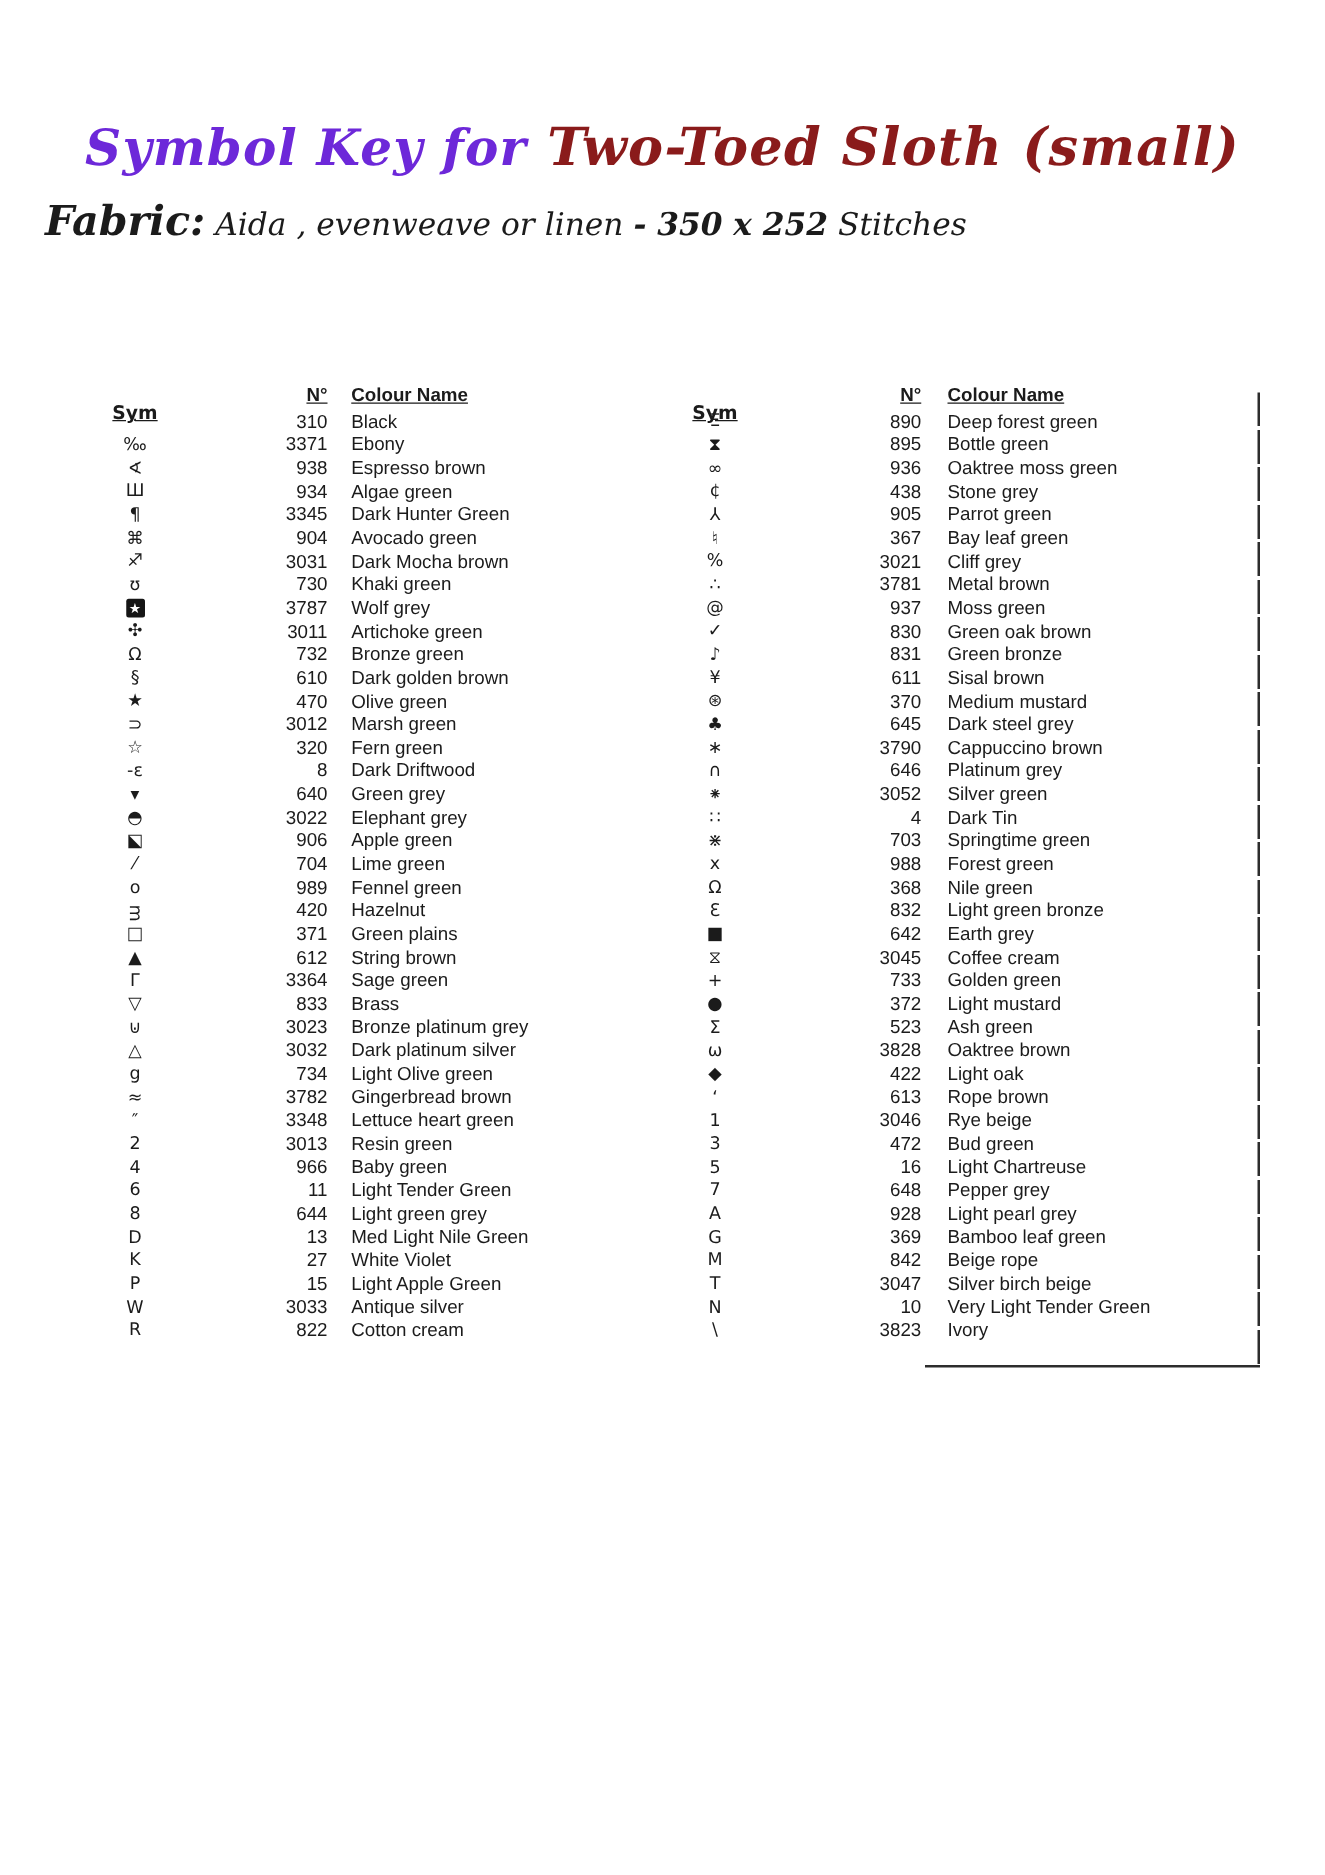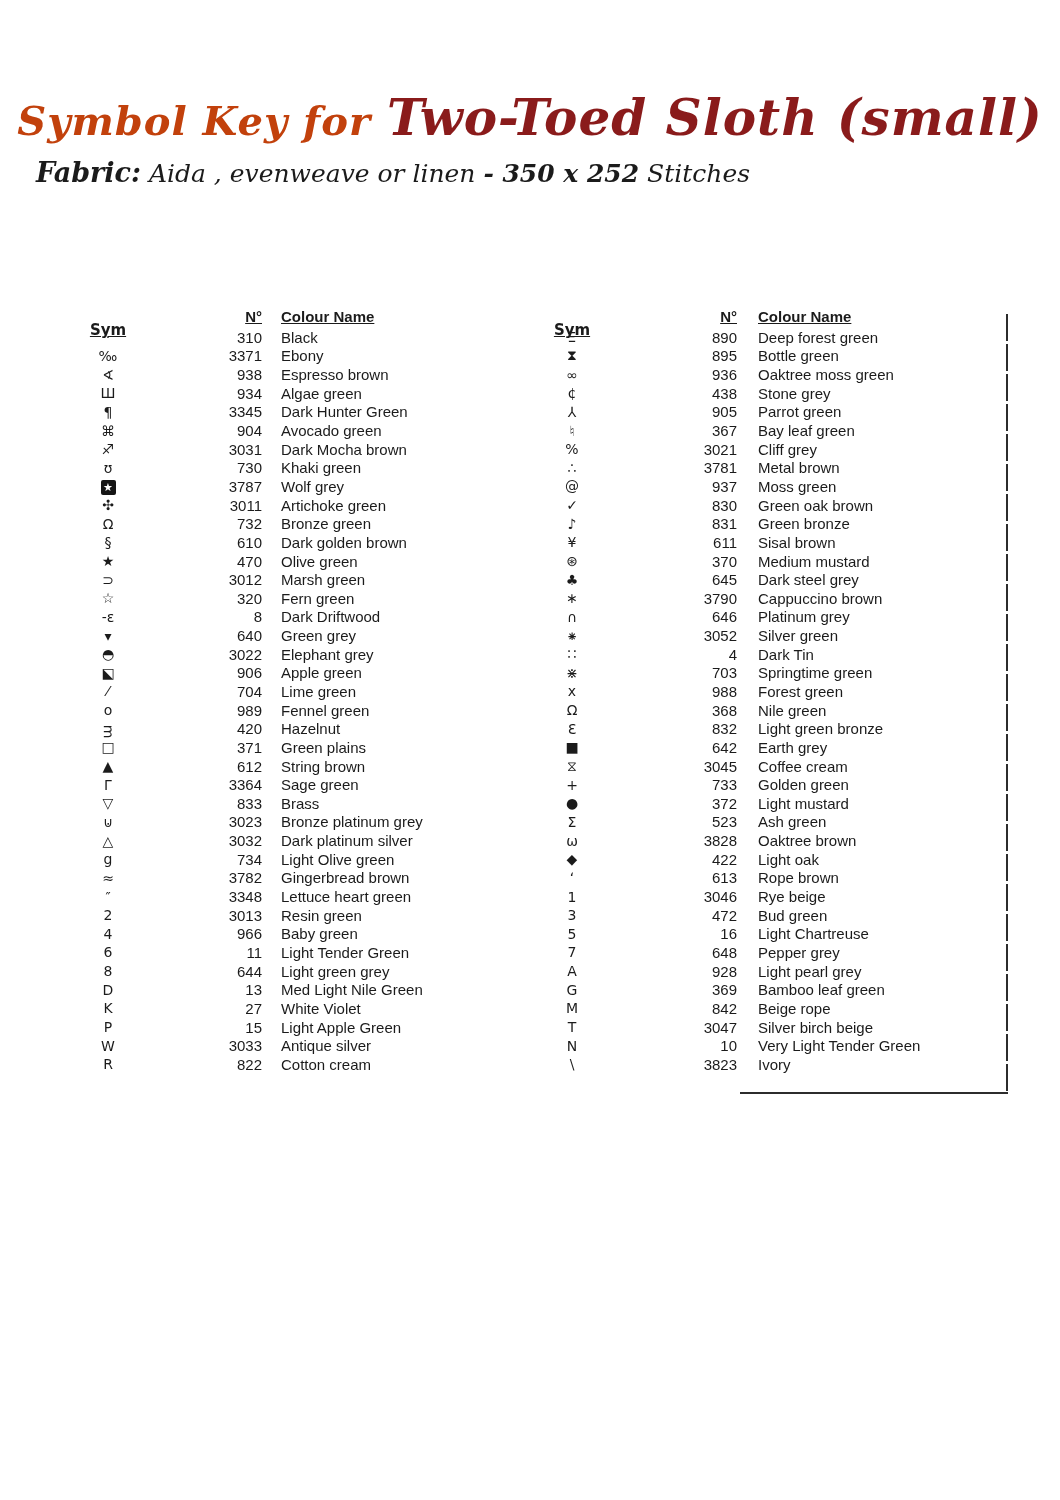--- a/index.html
+++ b/index.html
@@ -7,29 +7,29 @@
     width:1060px;height:1500px;position:relative;background:#ffffff;
     font-family:"Liberation Sans", sans-serif;color:#1b1b1b;overflow:hidden;
   }
   .b{font-weight:bold;}
   
   .title{
     position:absolute;top:90px;left:0;width:100%;text-align:center;
     font-family:"DejaVu Serif", serif;font-style:italic;font-weight:bold;
     white-space:nowrap;line-height:56px;
   }
-  .title .t-black{font-size:40px;color:#c2410c;letter-spacing:1px;}
-  .title .t-red{font-size:50px;color:#8a1b1b;margin-left:16px;letter-spacing:1px;}
+  .title .t-black{font-size:40px;color:#6d28d9;letter-spacing:1px;}
+  .title .t-red{font-size:42px;color:#8a1b1b;margin-left:16px;letter-spacing:1px;}
   
   .fabric-line{
     position:absolute;top:157px;left:36px;
     font-family:"DejaVu Serif", serif;font-style:italic;font-size:25px;
     white-space:nowrap;
   }
-  .fabric-line .fab-label{font-size:27px;}
+  .fabric-line .fab-label{font-size:33px;}
   .size-lines{
     position:absolute;top:191px;right:60px;text-align:right;
     font-family:"DejaVu Serif", serif;font-style:italic;font-size:25px;
     line-height:31px;white-space:nowrap;
   }
   
   .key-table{position:absolute;top:304px;}
   .key-table.left{left:83px;}
   .key-table.right{left:547px;}
   .row{display:flex;align-items:center;height:18.65px;white-space:nowrap;}

